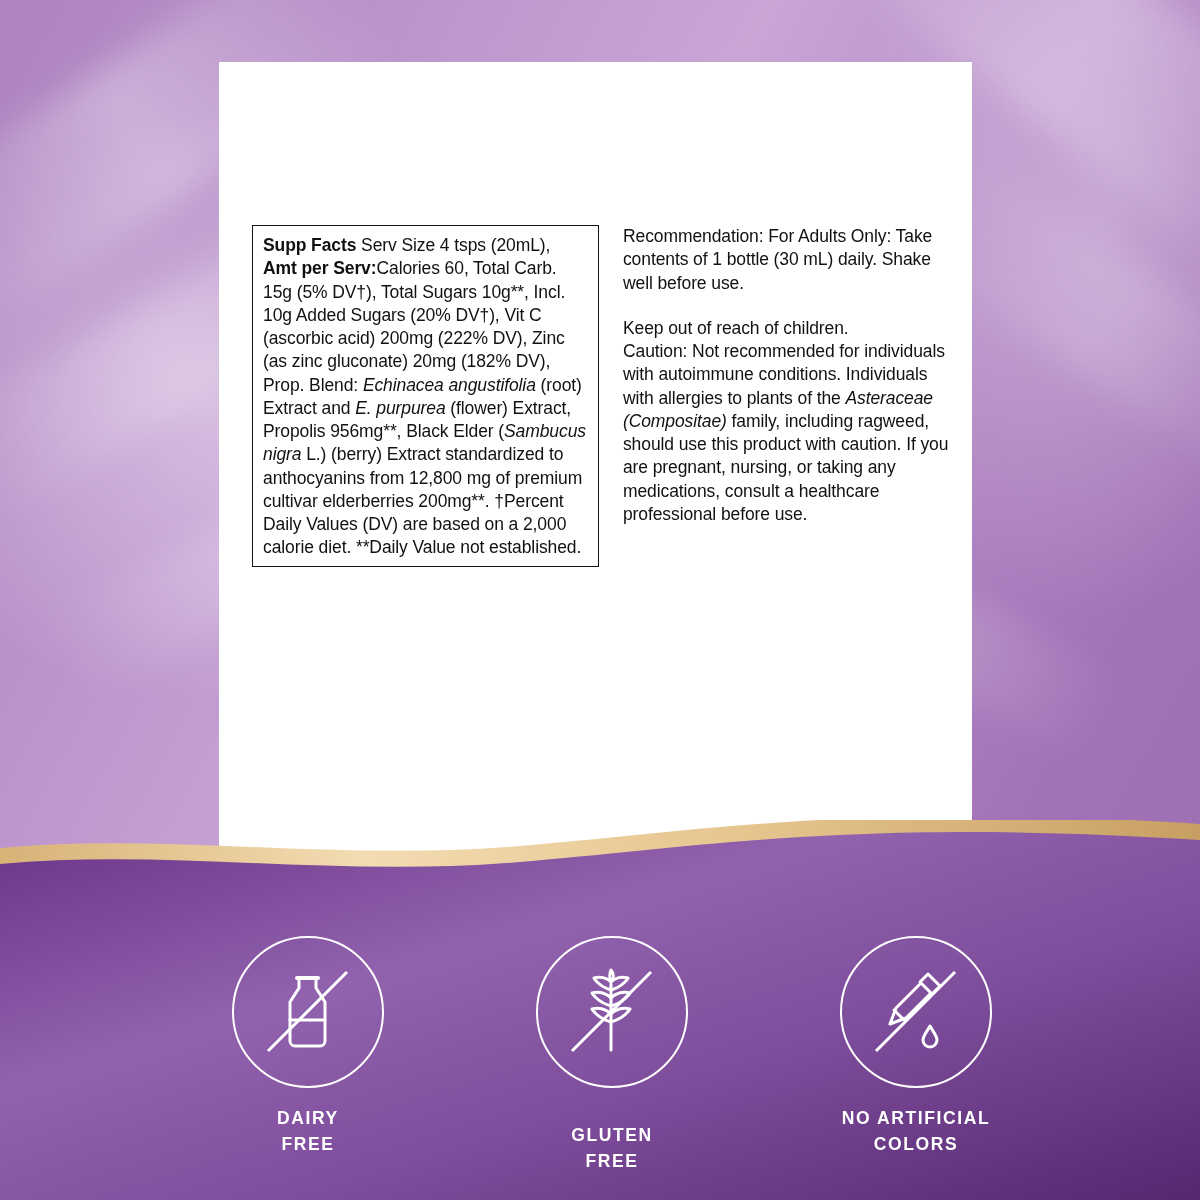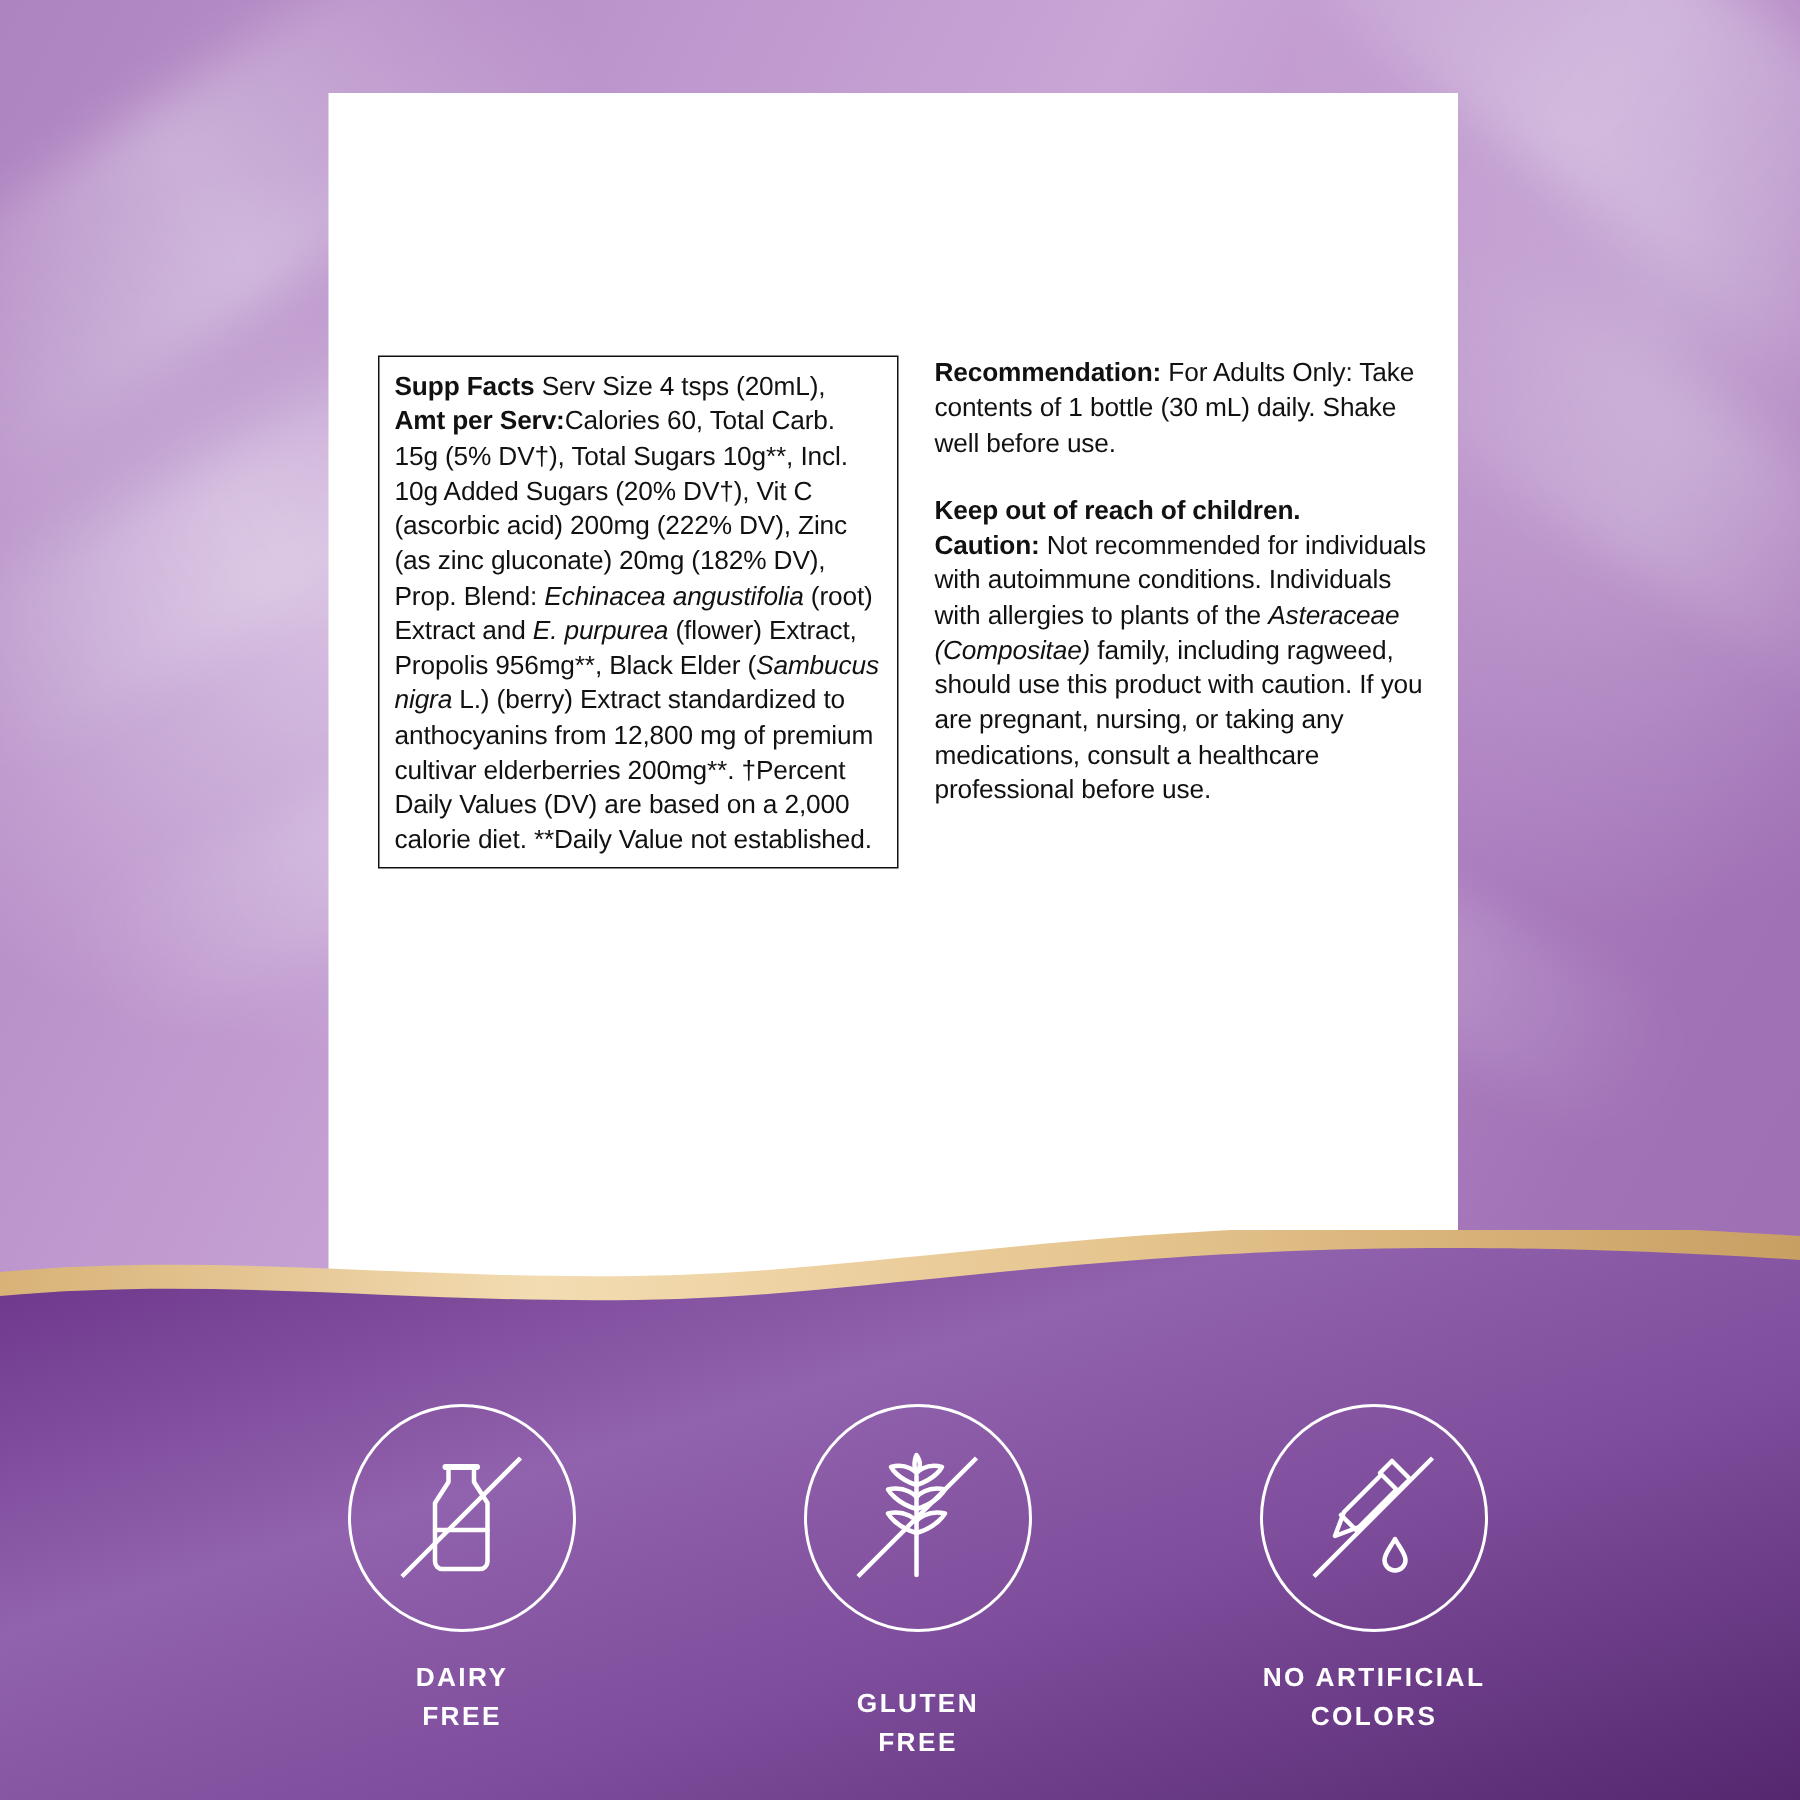--- a/index.html
+++ b/index.html
@@ -43,21 +43,21 @@
     left: 219px;
     top: 62px;
     width: 753px;
     height: 790px;
     background: #ffffff;
   }
 
   .columns {
     position: absolute;
     left: 33px;
-    top: 175px;
+    top: 163px;
     width: 700px;
     display: flex;
     gap: 24px;
   }
 
   .col-left  { width: 348px; }
   .col-right { width: 330px; }
 
   
   .facts-box {
@@ -72,21 +72,21 @@
     letter-spacing: -0.1px;
   }
   .facts-text b { font-weight: bold; }
   .facts-text i { }
   .other-ing {
     margin-top: 10px;
     padding-left: 2px;
   }
 
   .rec-block { margin-bottom: 22px; }
-  .rec-text b, .caution-text b { font-weight: bold; }
+  .rec-text b, .caution-text b { font-weight: normal; }
   .caution-text i { font-style: italic; }
 
   
   #band {
     position: absolute;
     left: 0;
     bottom: 0;
     width: 1200px;
     height: 380px;
     overflow: hidden;

